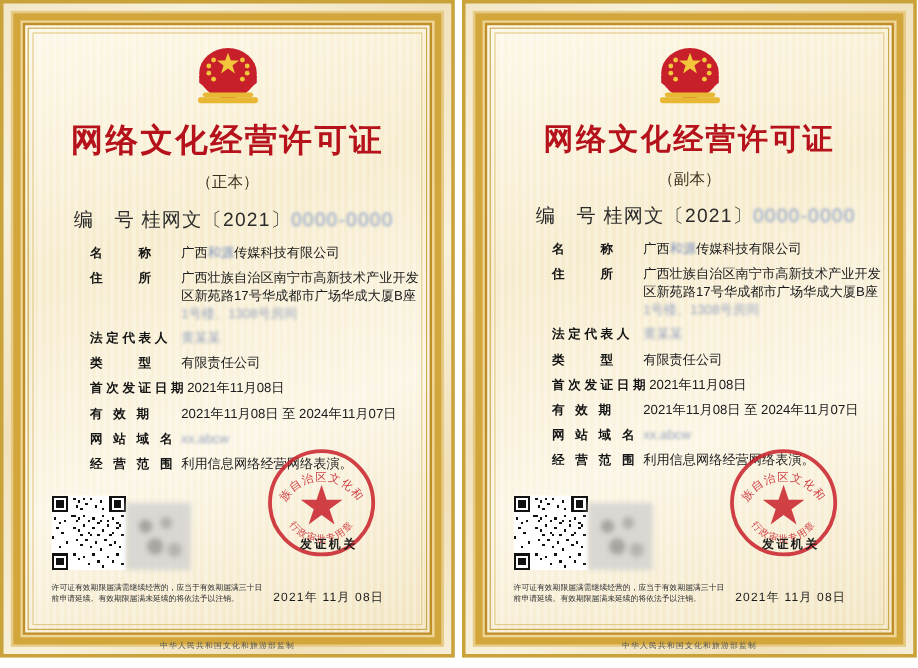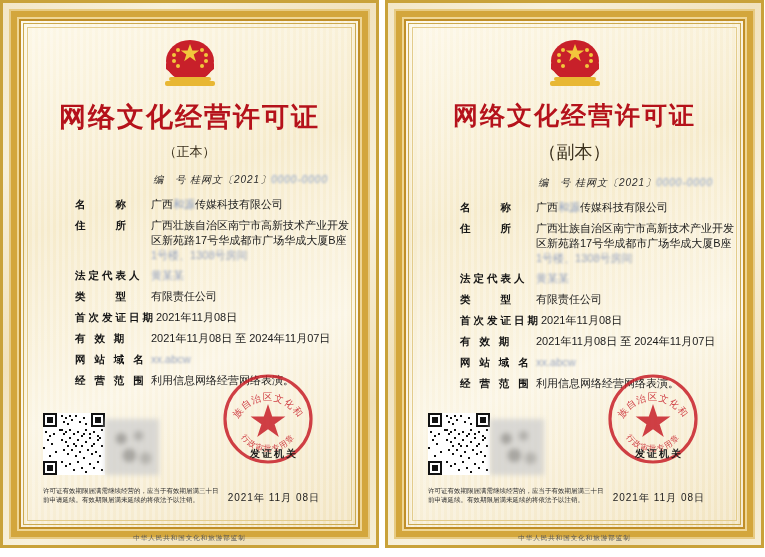--- a/index.html
+++ b/index.html
@@ -76,25 +76,24 @@
   .subtitle{
     margin-top:8px;
     font-family:Liberation Serif, serif;
     color:#3a2f1c;
     text-align:center;
   }
   .numline{
     margin-top:12px;
     align-self:flex-end;
     margin-right:22px;
-    font-size:10px;
+    font-size:16px;
     color:#2b2b2b;
     white-space:nowrap;
     letter-spacing:1px;
-    font-style:italic;
   }
   .numline .masked{
     display:inline-block;
     color:#8aa0c8;
     filter:blur(1.2px);
     letter-spacing:1px;
   }
   .fields{
     margin-top:10px;
     width:100%;
@@ -405,21 +404,21 @@
           <circle cx="15" cy="26" r="2" fill="#f2c73c"></circle>
           <circle cx="19" cy="31" r="2" fill="#f2c73c"></circle>
           <circle cx="43" cy="15" r="2" fill="#f2c73c"></circle>
           <circle cx="47" cy="20" r="2" fill="#f2c73c"></circle>
           <circle cx="47" cy="26" r="2" fill="#f2c73c"></circle>
           <circle cx="43" cy="31" r="2" fill="#f2c73c"></circle>
         </svg>
       </div>
 
       <div class="title" style="font-size:25px;">网络文化经营许可证</div>
-      <div class="subtitle" style="font-size:18px;">（副本）</div>
+      <div class="subtitle" style="font-size:13px;">（副本）</div>
 
       <div class="numline">
         <span>编　号</span>
         <span>桂网文〔2021〕</span><span class="masked">0000-0000</span>
       </div>
 
       <div class="fields">
         <div class="row">
           <div class="lbl">名　　称</div>
           <div class="val"><span>广西</span><span class="blur-inline">和源</span><span>传媒科技有限公司</span></div>

